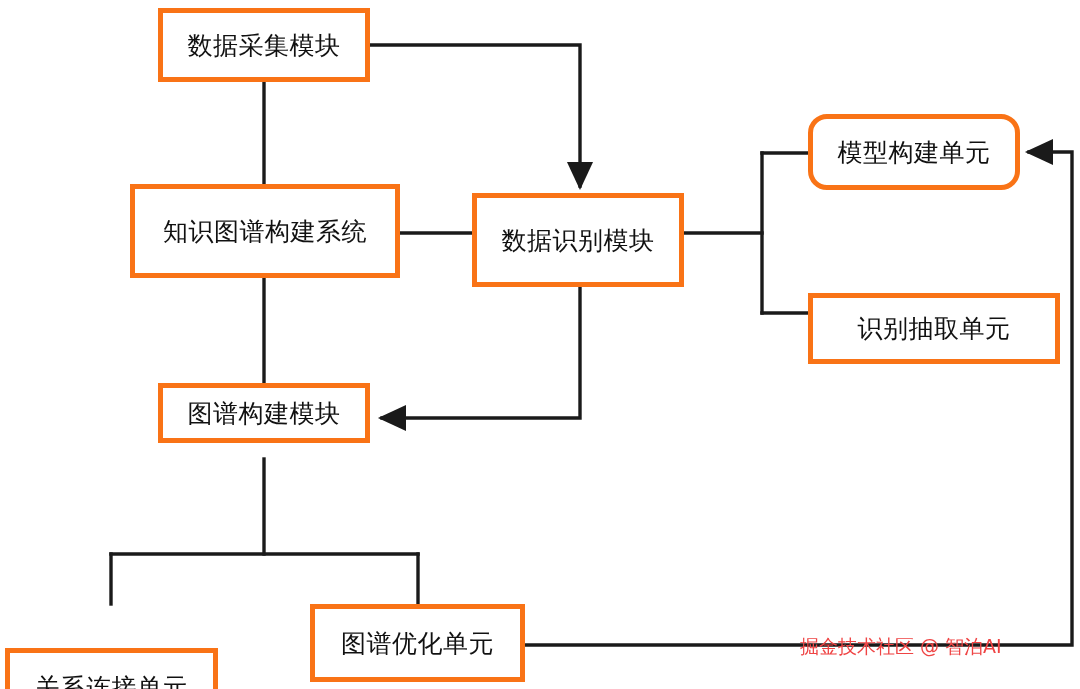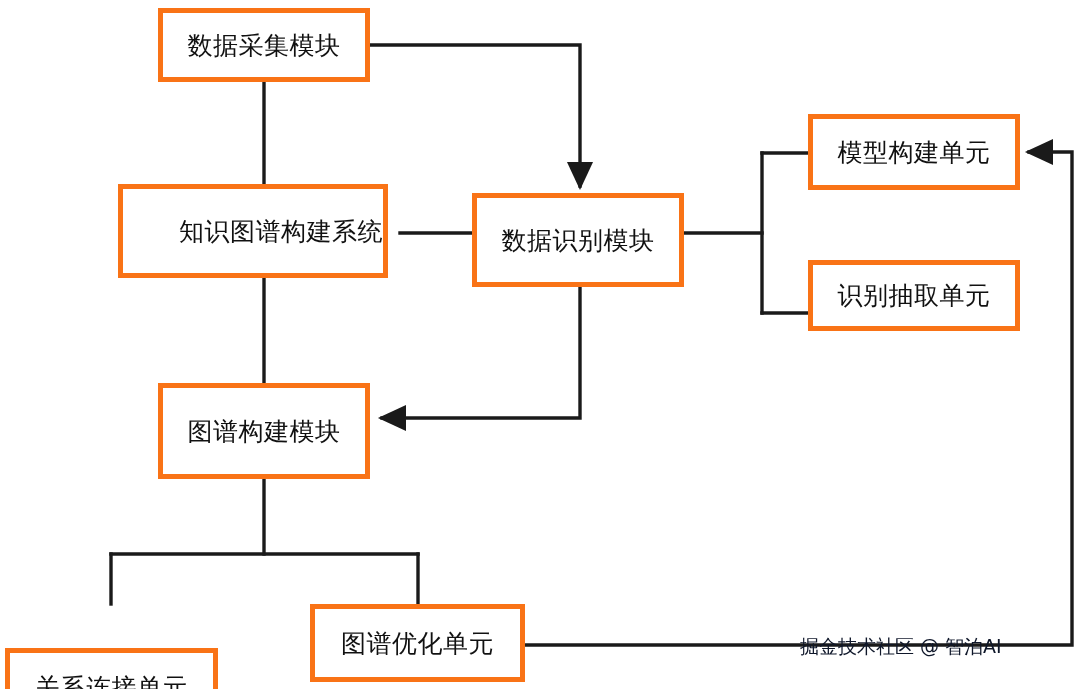--- a/index.html
+++ b/index.html
@@ -42,21 +42,21 @@
     color: #111111;
     letter-spacing: 0.5px;
     white-space: nowrap;
     user-select: none;
   }
   .watermark {
     position: absolute;
     z-index: 8;
     font-family: "DejaVu Sans", "Liberation Sans", sans-serif;
     font-size: 19px;
-    color: #0f172a;
+    color: #ef4444;
     white-space: nowrap;
     user-select: none;
   }
 </style>
 </head>
 <body>
 
 <div id="canvas">
 
   <svg id="diagram-svg" viewBox="0 0 1080 689" xmlns="http://www.w3.org/2000/svg">
@@ -89,37 +89,37 @@
       <path d="M 418 554 L 418 604"></path>
 
       <path d="M 525 645 L 1072 645 L 1072 152 L 1029 152" marker-end="url(#arrowhead)"></path>
     </g>
   </svg>
 
   <div class="node-box" style="left:158px; top:8px; width:212px; height:74px;">
     <span class="node-label">数据采集模块</span>
   </div>
 
-  <div class="node-box" style="left:118px; top:184px; width:270px; height:94px;justify-content:flex-end;">
+  <div class="node-box" style="left:130px; top:184px; width:270px; height:94px;">
     <span class="node-label">知识图谱构建系统</span>
   </div>
 
   <div class="node-box" style="left:472px; top:193px; width:212px; height:94px;">
     <span class="node-label">数据识别模块</span>
   </div>
 
-  <div class="node-box" style="left:808px; top:114px; width:212px; height:76px;">
+  <div class="node-box" style="left:808px; top:114px; width:212px; height:76px;border-radius:19px;">
     <span class="node-label">模型构建单元</span>
   </div>
 
-  <div class="node-box" style="left:808px; top:260px; width:212px; height:71px;">
+  <div class="node-box" style="left:808px; top:293px; width:252px; height:71px;">
     <span class="node-label">识别抽取单元</span>
   </div>
 
-  <div class="node-box" style="left:158px; top:383px; width:212px; height:96px;">
+  <div class="node-box" style="left:158px; top:383px; width:212px; height:60px;">
     <span class="node-label">图谱构建模块</span>
   </div>
 
   <div class="node-box" style="left:5px; top:604px; width:213px; height:78px;margin-top:44px;">
     <span class="node-label">关系连接单元</span>
   </div>
 
   <div class="node-box" style="left:310px; top:604px; width:215px; height:78px;">
     <span class="node-label">图谱优化单元</span>
   </div>

